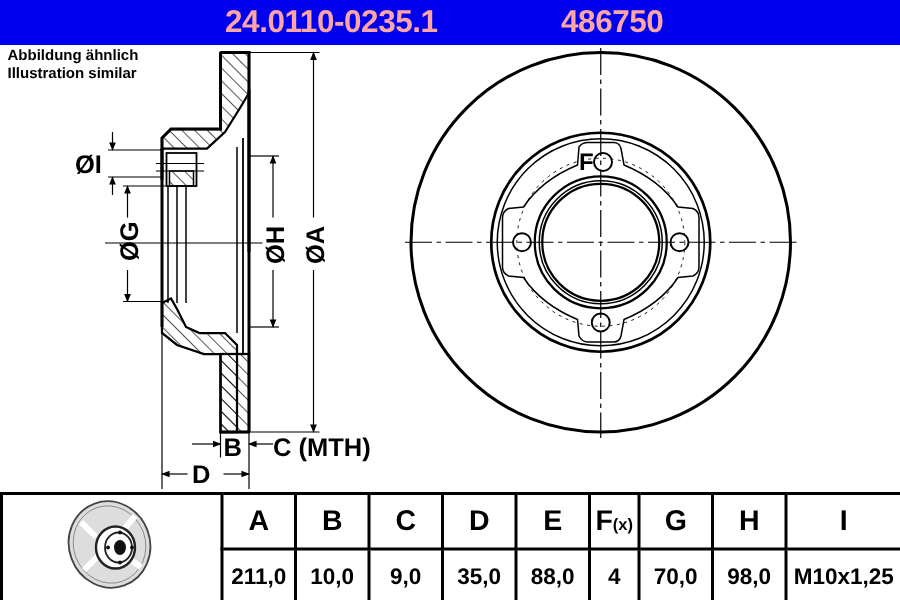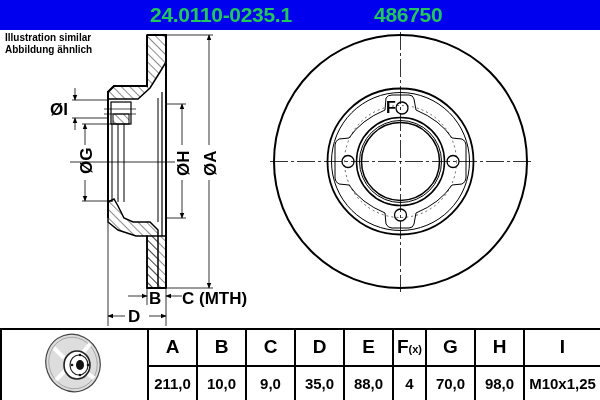--- a/index.html
+++ b/index.html
@@ -1,19 +1,19 @@
 <!DOCTYPE html>
 <html><head>
 <meta charset="utf-8">
 <style>
   html, body { margin: 0; padding: 0; background: #ffffff; }
   body { width: 600px; height: 400px; position: relative; overflow: hidden;
          font-family: "Liberation Sans", sans-serif; }
   .header { position: absolute; left: 0; top: 0; width: 600px; height: 30px;
-            background: #0000ee; color: #22c55e; }
+            background: #0000ee; color: #fca5a5; }
   .header .part { position: absolute; top: 0; left: 150px; height: 30px; line-height: 30px;
                   font-size: 21px; font-weight: bold; letter-spacing: -0.3px; }
   .header .code { position: absolute; top: 0; left: 374px; height: 30px; line-height: 30px;
                   font-size: 21px; font-weight: bold; letter-spacing: -0.3px; }
   .note { position: absolute; left: 5px; top: 32px; font-size: 10px; font-weight: bold;
           line-height: 12px; color: #000; }
   svg.drawing { position: absolute; left: 0; top: 0; }
   .dimlbl { font-family: "Liberation Sans", sans-serif; font-weight: bold; font-size: 17px; fill: #000; }
   table.spec { position: absolute; left: 0; top: 328px; width: 600px; height: 72px;
                border-collapse: collapse; table-layout: fixed; }
@@ -26,22 +26,22 @@
 </style>
 </head>
 <body>
 
 <div class="header">
   <span class="part">24.0110-0235.1</span>
   <span class="code">486750</span>
 </div>
 
 <div class="note">
+  <div>Abbildung ähnlich</div>
   <div>Illustration similar</div>
-  <div>Abbildung ähnlich</div>
 </div>
 
 <svg class="drawing" width="600" height="330" viewBox="0 0 600 330">
   <defs>
     <pattern id="hatch" patternUnits="userSpaceOnUse" width="6" height="6" patternTransform="rotate(-45)">
       <line x1="0" y1="0" x2="0" y2="6" stroke="#000" stroke-width="0.9"></line>
     </pattern>
     <marker id="arr" viewBox="0 0 10 10" refX="9" refY="5" markerWidth="7" markerHeight="7" orient="auto-start-reverse">
       <path d="M0,1 L10,5 L0,9 z" fill="#000"></path>
     </marker>

